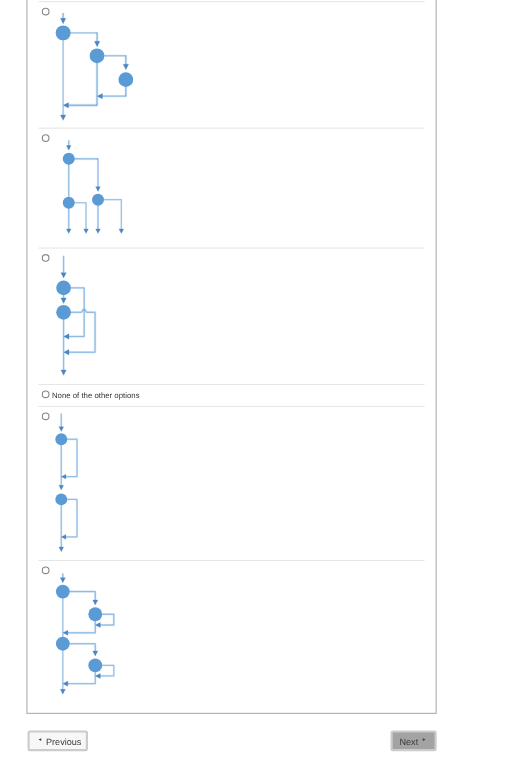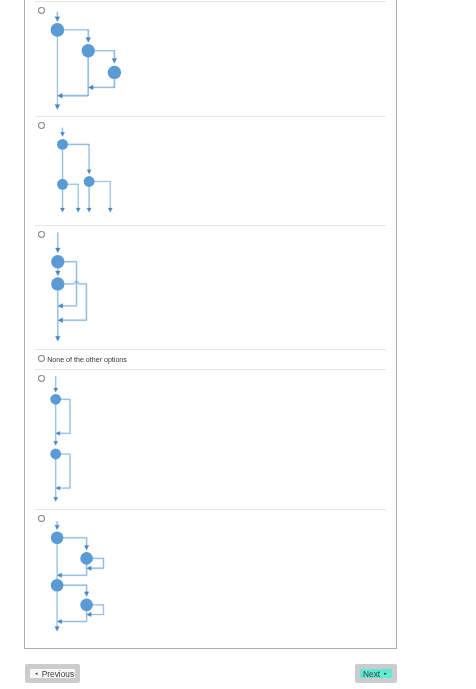--- a/index.html
+++ b/index.html
@@ -22,21 +22,21 @@
     border:1.2px solid #868686; border-radius:50%; background:#ffffff;
   }
   .option-text {
     position:absolute; font-size:7.1px; color:#333333; white-space:nowrap;
   }
 
   .diagram-svg { position:absolute; left:0; top:0; }
 
   .nav-btn {
     position:absolute; box-sizing:border-box;
-    border:5px solid #0c4a6e; border-radius:2px;
+    border:2px solid #0c4a6e; border-radius:2px;
     background:#f7f7f7; color:#3a3a3a; font-size:8.3px;
     display:flex; align-items:center; justify-content:center; gap:4.2px;
     line-height:1; padding-left:4.6px;
   }
   #next-btn { padding-left:0; padding-right:1px; }
   .caret { font-size:5px; line-height:1; color:#3a3a3a; }
 </style>
 </head>
 <body>
 
@@ -299,18 +299,18 @@
         <circle cx="86.6" cy="558.4" r="6.3" fill="#5B9BD5"></circle>
         <circle cx="57.1" cy="585.2" r="6.3" fill="#5B9BD5"></circle>
         <circle cx="86.6" cy="604.9" r="6.3" fill="#5B9BD5"></circle>
       </g>
     </svg>
 
   <div class="nav-btn" id="prev-btn" style="left: 25px; top: 664.4px; width: 54.5px; height: 18.6px; background: rgb(247, 247, 247); border-color: rgb(204, 204, 204);">
     <span class="caret">◂</span>
     <span>Previous</span>
   </div>
-  <div class="nav-btn" id="next-btn" style="left: 354.5px; top: 664.4px; width: 42px; height: 18.8px; background: #5eead4; border-color: rgb(204, 204, 204); justify-content: center;">
+  <div class="nav-btn" id="next-btn" style="left: 354.5px; top: 664.4px; width: 42px; height: 18.8px; background: #a3a3a3; border-color: rgb(204, 204, 204); justify-content: center;">
     <span>Next</span>
     <span class="caret">▸</span>
   </div>
 
 </div>
 
 </body></html>

